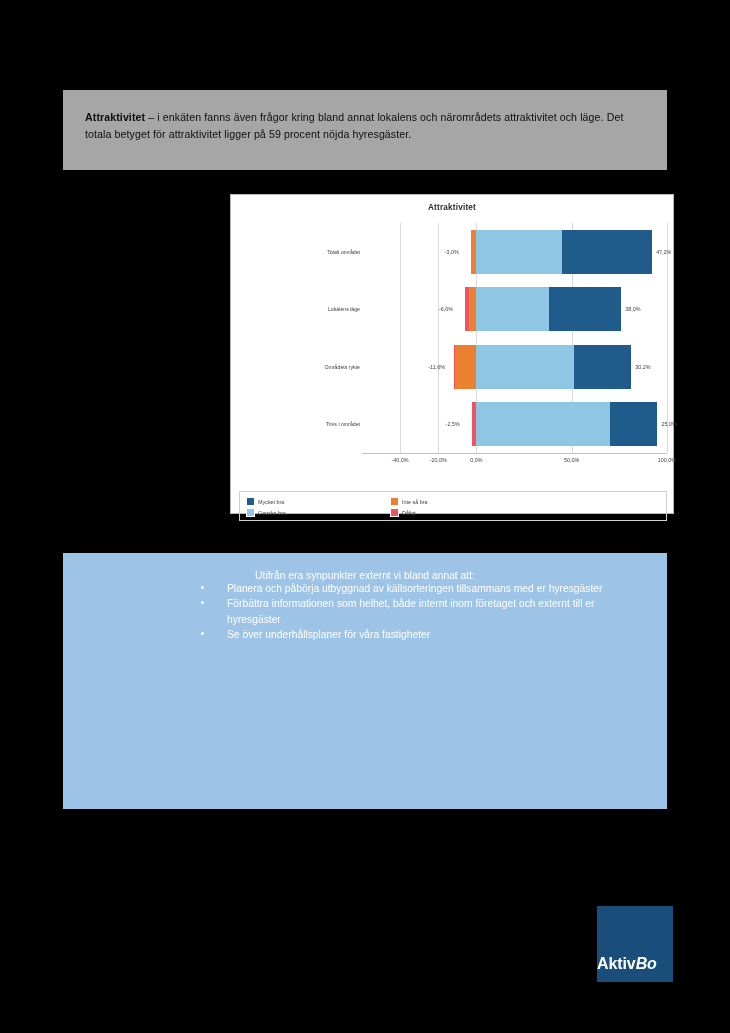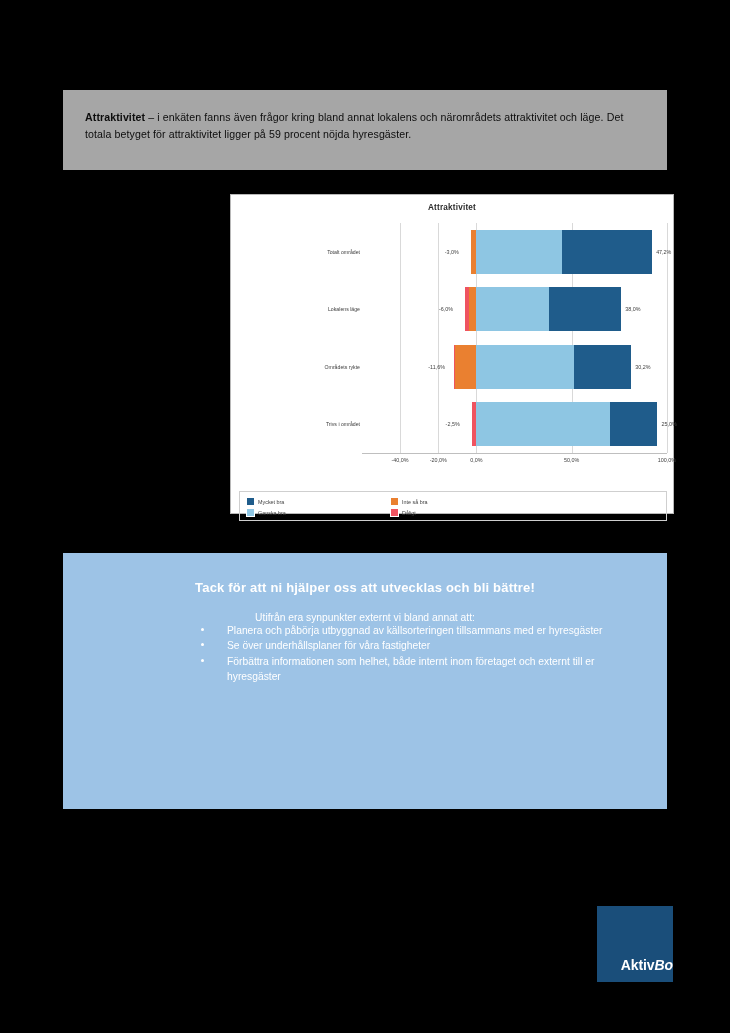--- a/index.html
+++ b/index.html
@@ -102,22 +102,22 @@
     text-align:center;font-size:10.3px;line-height:15.6px;
     margin:24px 36px 0 36px;
   }
 
   
   .logo{
     position:absolute;left:597px;top:906px;width:76px;height:76px;
     background:#1a4e7a;
   }
   .logo-text{
-    position:absolute;left:0;right:0;bottom:9px;text-align:right;
-    color:#ffffff;font-size:14px;font-weight:bold;letter-spacing:-.1px;
+    position:absolute;left:0;right:0;bottom:9px;text-align:left;
+    color:#ffffff;font-size:16px;font-weight:bold;letter-spacing:-.1px;
   }
   .logo-text i{font-style:italic;}
 </style>
 </head>
 <body>
 
 <div class="page">
 
   <div class="intro-band">
     <div class="intro-text">
@@ -194,26 +194,25 @@
           </div>
           <div class="legend-item" style="left: 150px; top: 16px;">
             <span class="swatch" style="background: rgb(239, 83, 96);"></span>
             <span>Dåligt</span>
           </div>
         </div>
     </div>
   </div>
 
   <div class="blue-band">
-    <div class="thanks-title">Tack för att ni hjälper oss att utvecklas och bli bättre!</div>
     <div class="thanks-sub">Utifrån era synpunkter externt vi bland annat att:</div>
     <ul class="bullets" id="bullets">
         <li><span class="dot"></span><span>Planera och påbörja utbyggnad av källsorteringen tillsammans med er hyresgäster</span></li>
+        <li><span class="dot"></span><span>Förbättra informationen som helhet, både internt inom företaget och externt till er hyresgäster</span></li>
         <li><span class="dot"></span><span>Se över underhållsplaner för våra fastigheter</span></li>
-        <li><span class="dot"></span><span>Förbättra informationen som helhet, både internt inom företaget och externt till er hyresgäster</span></li>
       </ul>
   </div>
 
   <div class="logo">
     <div class="logo-text"><span>Aktiv</span><i>Bo</i></div>
   </div>
 
 </div>
 
 </body></html>

